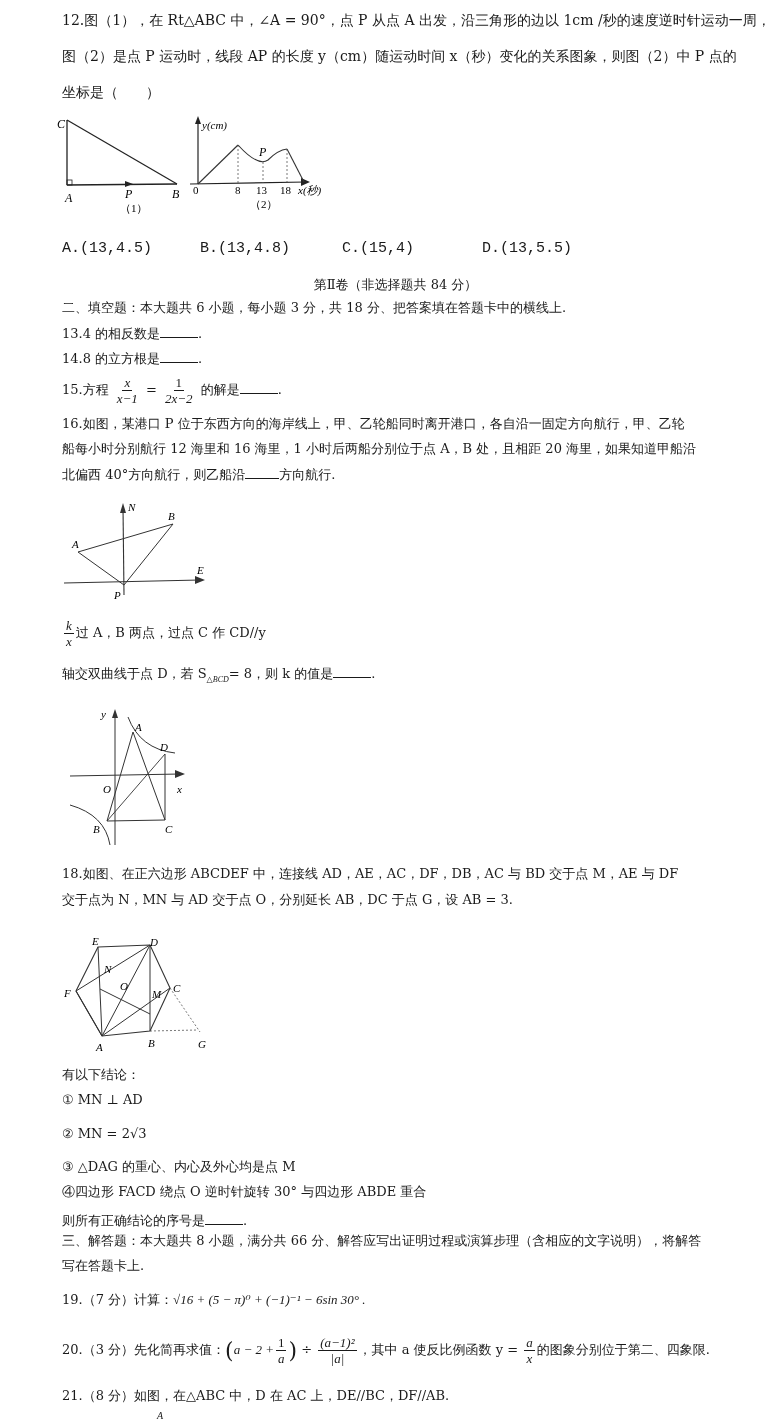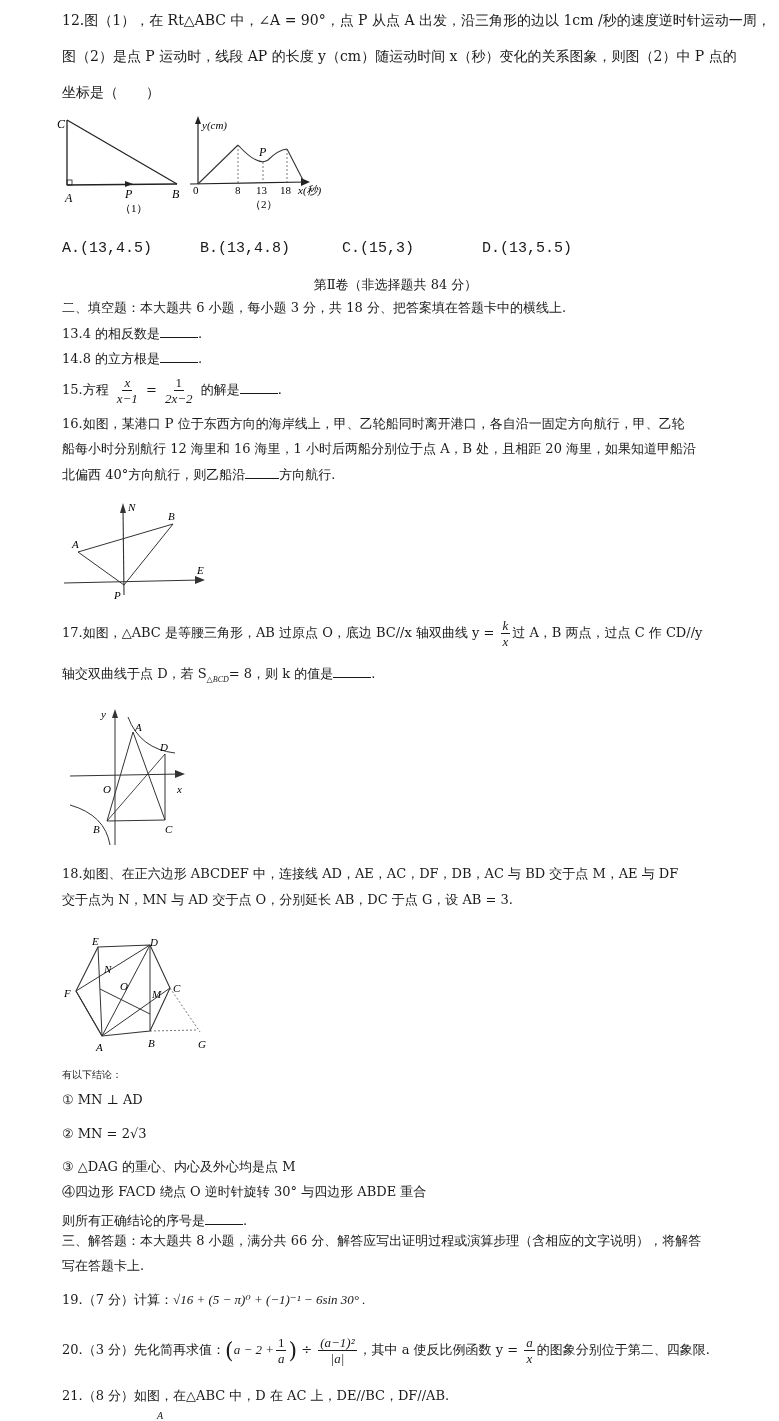--- a/index.html
+++ b/index.html
@@ -53,21 +53,21 @@
   <text x="5" y="82" font-size="11" font-family="Liberation Serif,serif">0</text>
   <text x="47" y="82" font-size="11" font-family="Liberation Serif,serif">8</text>
   <text x="68" y="82" font-size="11" font-family="Liberation Serif,serif">13</text>
   <text x="92" y="82" font-size="11" font-family="Liberation Serif,serif">18</text>
   <text x="110" y="82" font-size="11" font-style="italic" font-family="Liberation Serif,serif">x(秒)</text>
   <text x="62" y="96" font-size="11" font-family="Liberation Serif,serif">（2）</text>
 </svg>
 
 <div class="opt" style="left:62px"><span>A.</span><span>(13,4.5)</span></div>
 <div class="opt" style="left:200px"><span>B.</span><span>(13,4.8)</span></div>
-<div class="opt" style="left:342px"><span>C.</span><span>(15,3)</span></div>
+<div class="opt" style="left:342px"><span>C.</span><span>(15,4)</span></div>
 <div class="opt" style="left:482px"><span>D.</span><span>(13,5.5)</span></div>
 
 <div class="center" style="top:276px;font-size:13px">第Ⅱ卷（非选择题共 84 分）</div>
 <div class="line" style="top:300px;font-size:13px">二、填空题：本大题共 6 小题，每小题 3 分，共 18 分、把答案填在答题卡中的横线上.</div>
 <div class="line" style="top:325px;font-size:13px"><span>13.4 的相反数是</span><span class="blank" style="width:38px"></span>.</div>
 <div class="line" style="top:350px;font-size:13px"><span>14.8 的立方根是</span><span class="blank" style="width:38px"></span>.</div>
 
 <div class="line" style="top:373px;font-size:13px;line-height:34px">
   <span>15.方程</span>
   <span class="frac">
@@ -95,21 +95,20 @@
   <line x1="18" y1="57" x2="64" y2="90" stroke="#333" stroke-width="1"></line>
   <line x1="113" y1="29" x2="64" y2="90" stroke="#333" stroke-width="1"></line>
   <text x="68" y="16" font-size="11" font-style="italic" font-family="Liberation Serif,serif">N</text>
   <text x="12" y="53" font-size="11" font-style="italic" font-family="Liberation Serif,serif">A</text>
   <text x="108" y="25" font-size="11" font-style="italic" font-family="Liberation Serif,serif">B</text>
   <text x="137" y="79" font-size="11" font-style="italic" font-family="Liberation Serif,serif">E</text>
   <text x="54" y="104" font-size="11" font-style="italic" font-family="Liberation Serif,serif">P</text>
 </svg>
 
 <div class="line" style="top:616px;font-size:13px;line-height:34px">
-  <span>17.如图，△ABC 是等腰三角形，AB 过原点 O，底边 BC//x 轴双曲线 y =</span>
   <span class="frac">
       <span class="num m">k</span>
       <span class="den m">x</span>
     </span><span>过 A，B 两点，过点 C 作 CD//y</span>
 </div>
 <div class="line" style="top:665px;font-size:13px"><span>轴交双曲线于点 D，若 S</span><sub class="m">△BCD</sub><span>= 8，则 k 的值是</span><span class="blank" style="width:38px"></span>.</div>
 
 <svg style="left:65px;top:705px" width="130" height="140">
   <line x1="50" y1="140" x2="50" y2="8" stroke="#333" stroke-width="1"></line>
   <polygon points="47,13 50,4 53,13" fill="#333"></polygon>
@@ -150,21 +149,21 @@
   <text x="44" y="38" font-size="11" font-style="italic" font-family="Liberation Serif,serif">N</text>
   <text x="60" y="55" font-size="11" font-style="italic" font-family="Liberation Serif,serif">O</text>
   <text x="92" y="63" font-size="11" font-style="italic" font-family="Liberation Serif,serif">M</text>
   <text x="113" y="57" font-size="11" font-style="italic" font-family="Liberation Serif,serif">C</text>
   <text x="4" y="62" font-size="11" font-style="italic" font-family="Liberation Serif,serif">F</text>
   <text x="36" y="116" font-size="11" font-style="italic" font-family="Liberation Serif,serif">A</text>
   <text x="88" y="112" font-size="11" font-style="italic" font-family="Liberation Serif,serif">B</text>
   <text x="138" y="113" font-size="11" font-style="italic" font-family="Liberation Serif,serif">G</text>
 </svg>
 
-<div class="line" style="top:1067px;font-size:10px">有以下结论：</div>
+<div class="line" style="top:1067px;font-size:13px">有以下结论：</div>
 <div class="line" style="top:1092px;font-size:13px">① MN ⊥ AD</div>
 <div class="line" style="top:1126px;font-size:13px">② MN = 2√3</div>
 <div class="line" style="top:1159px;font-size:13px">③ △DAG 的重心、内心及外心均是点 M</div>
 <div class="line" style="top:1184px;font-size:13px">④四边形 FACD 绕点 O 逆时针旋转 30° 与四边形 ABDE 重合</div>
 <div class="line" style="top:1212px;font-size:13px"><span>则所有正确结论的序号是</span><span class="blank" style="width:38px"></span>.</div>
 
 <div class="line" style="top:1233px;font-size:13px">三、解答题：本大题共 8 小题，满分共 66 分、解答应写出证明过程或演算步理（含相应的文字说明），将解答</div>
 <div class="line" style="top:1258px;font-size:13px">写在答题卡上.</div>
 
 <div class="line" style="top:1292px;font-size:13px"><span>19.（7 分）计算：</span><span class="m">√16 + (5 − π)⁰ + (−1)⁻¹ − 6sin 30° .</span></div>

